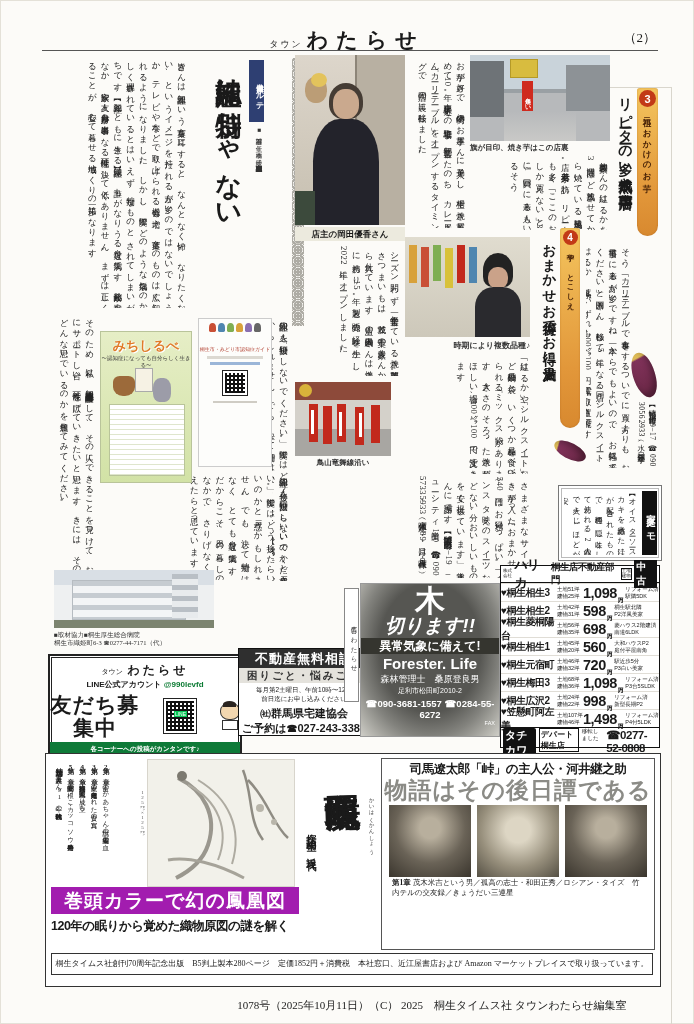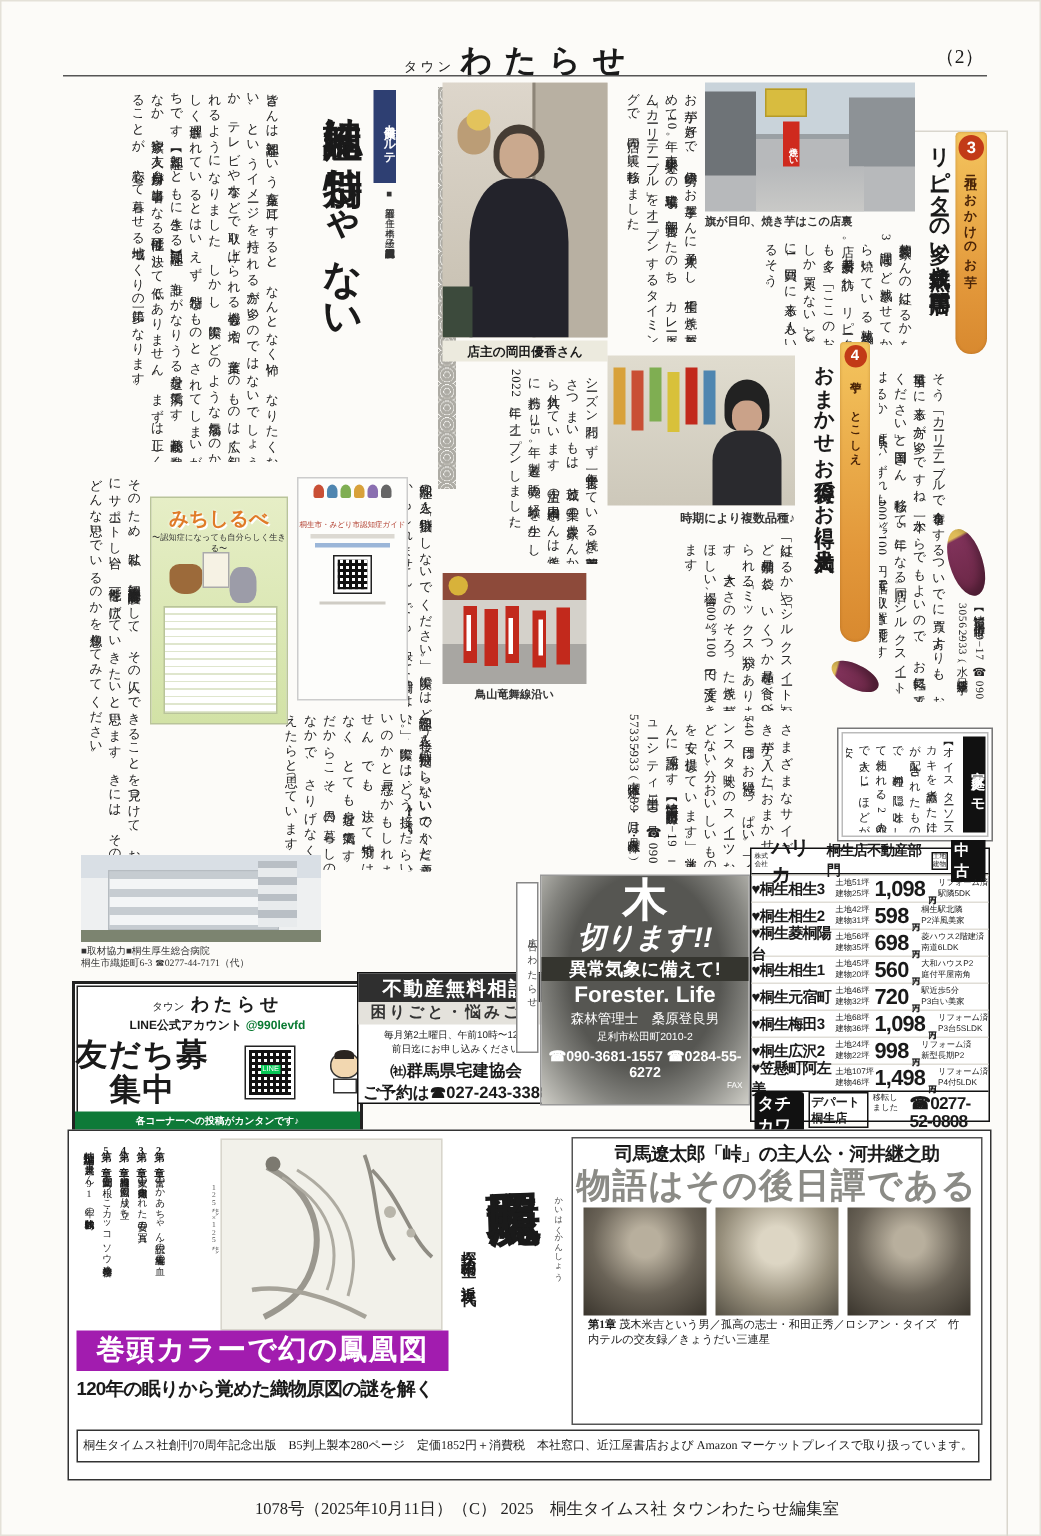--- a/index.html
+++ b/index.html
@@ -397,15 +397,15 @@
       </div>
       <div style="font-size:7.5px;line-height:1.3;text-align:left;padding:1px 10px;">
         <b>第1章</b>
         <span>茂木米吉という男／孤高の志士・和田正秀／ロシアン・タイズ　竹内テルの交友録／きょうだい三連星</span>
       </div>
     </div>
 
     <div class="a" style="left:5px;top:199px;width:600px;height:20px;border:1px solid #333;font-size:8px;text-align:center;line-height:20px;overflow:hidden;">桐生タイムス社創刊70周年記念出版　B5判上製本280ページ　定価1852円＋消費税　本社窓口、近江屋書店および Amazon マーケットプレイスで取り扱っています。</div>
   </div>
 
-  <div class="a" style="left:0;right:0;top:998px;text-align:left;padding-left:170px;font-size:11px;color:#222;">1078号（2025年10月11日）（C） 2025　桐生タイムス社 タウンわたらせ編集室</div>
+  <div class="a" style="left:0;right:0;top:998px;text-align:center;padding-left:170px;font-size:11px;color:#222;">1078号（2025年10月11日）（C） 2025　桐生タイムス社 タウンわたらせ編集室</div>
 
 </div>
 
 </body></html>

